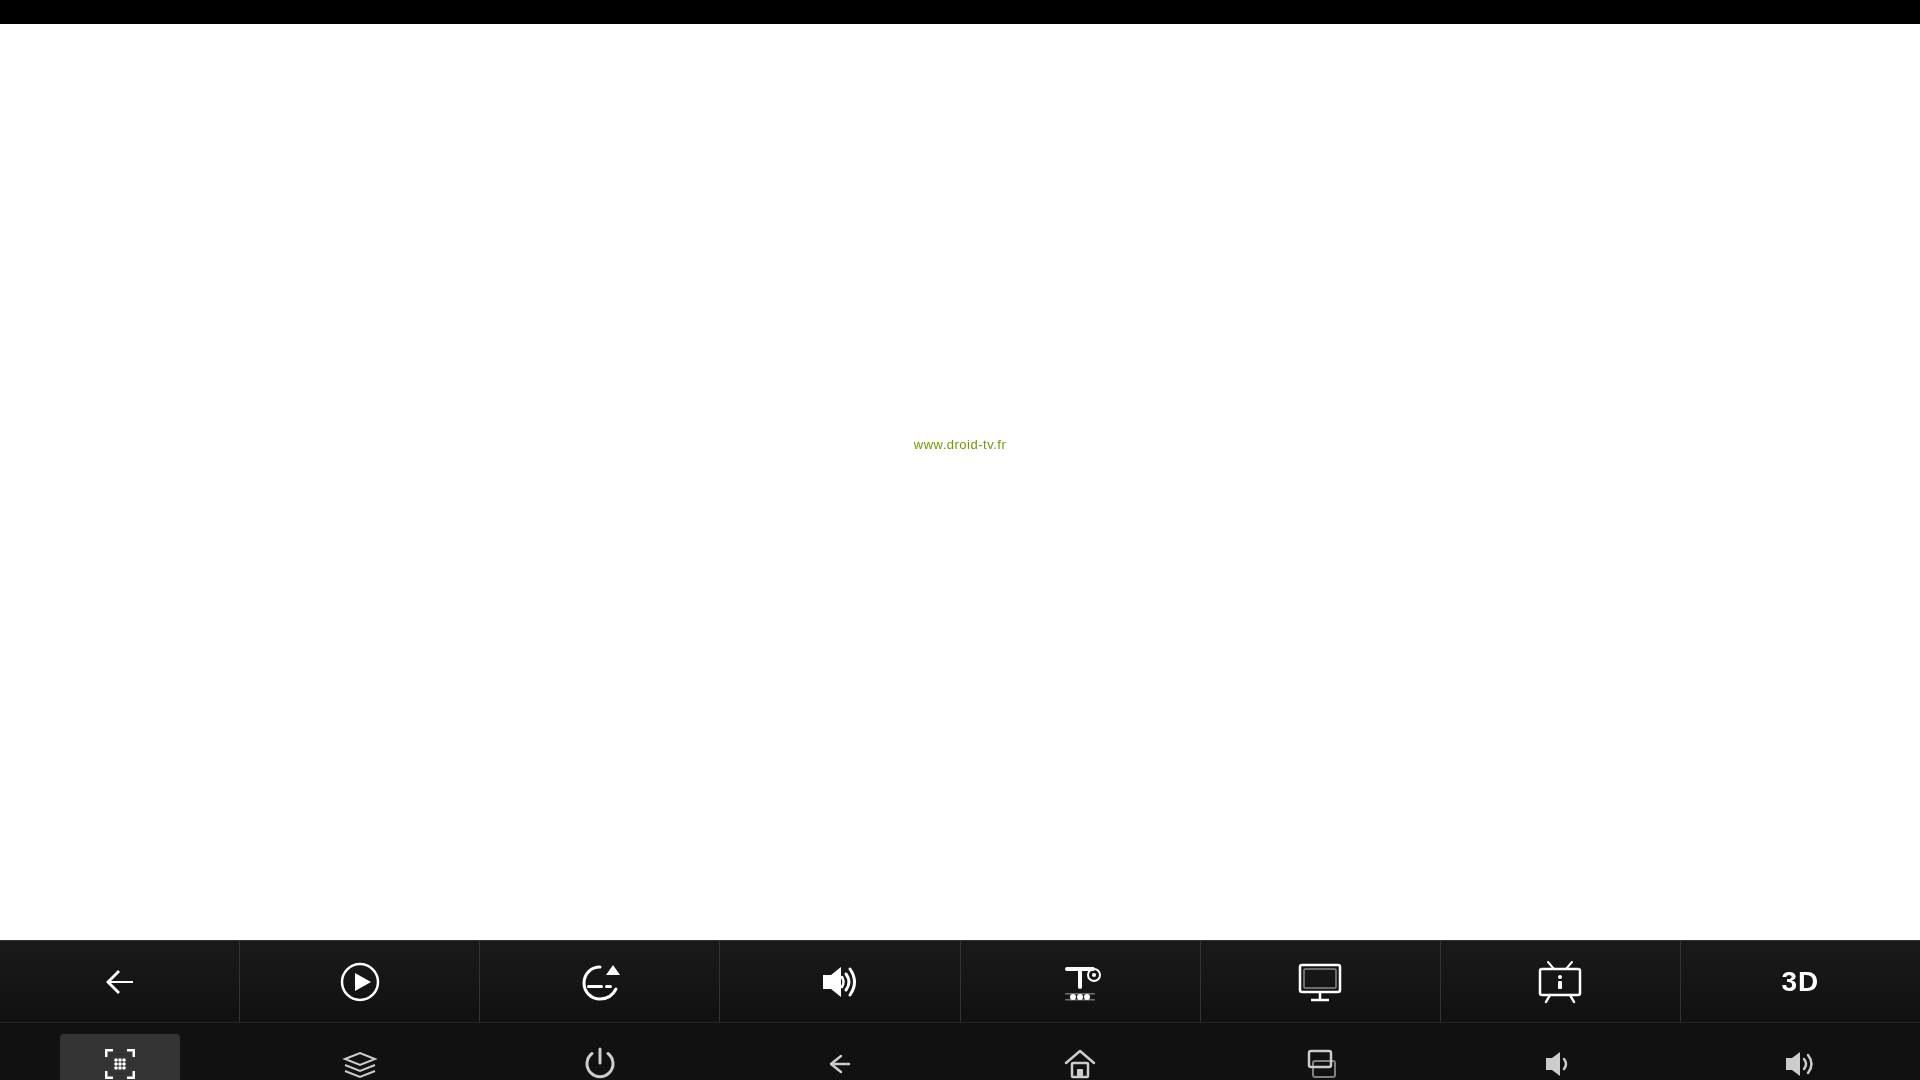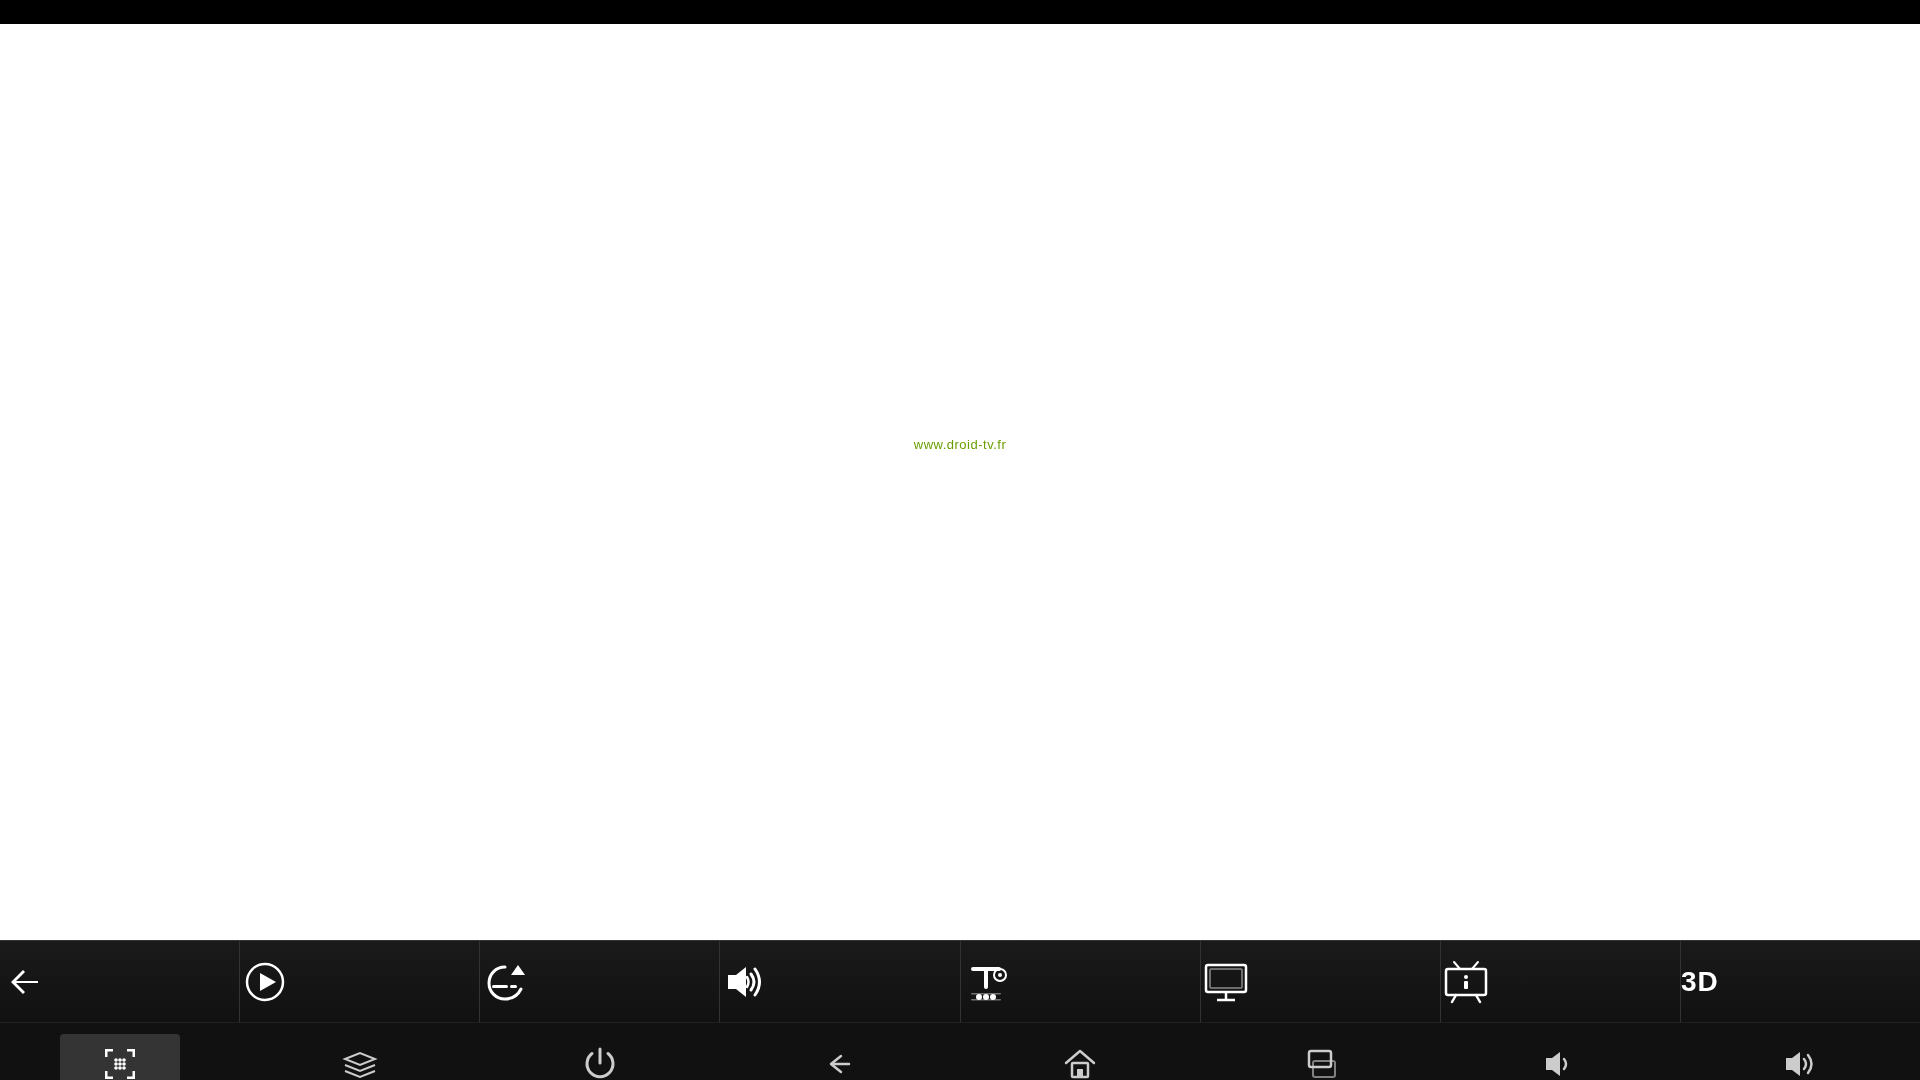--- a/index.html
+++ b/index.html
@@ -43,21 +43,21 @@
       height: 82px;
       background: linear-gradient(to bottom, #1a1a1a, #111);
       display: flex;
       border-top: 1px solid #333;
     }
 
     .toolbar-btn {
       flex: 1;
       display: flex;
       align-items: center;
-      justify-content: flex-start;
+      justify-content: center;
       border-right: 1px solid #333;
       cursor: pointer;
       background: transparent;
       color: #fff;
       font-size: 36px;
       transition: background 0.15s;
       position: relative;
     }
 
     .toolbar-btn:last-child {

